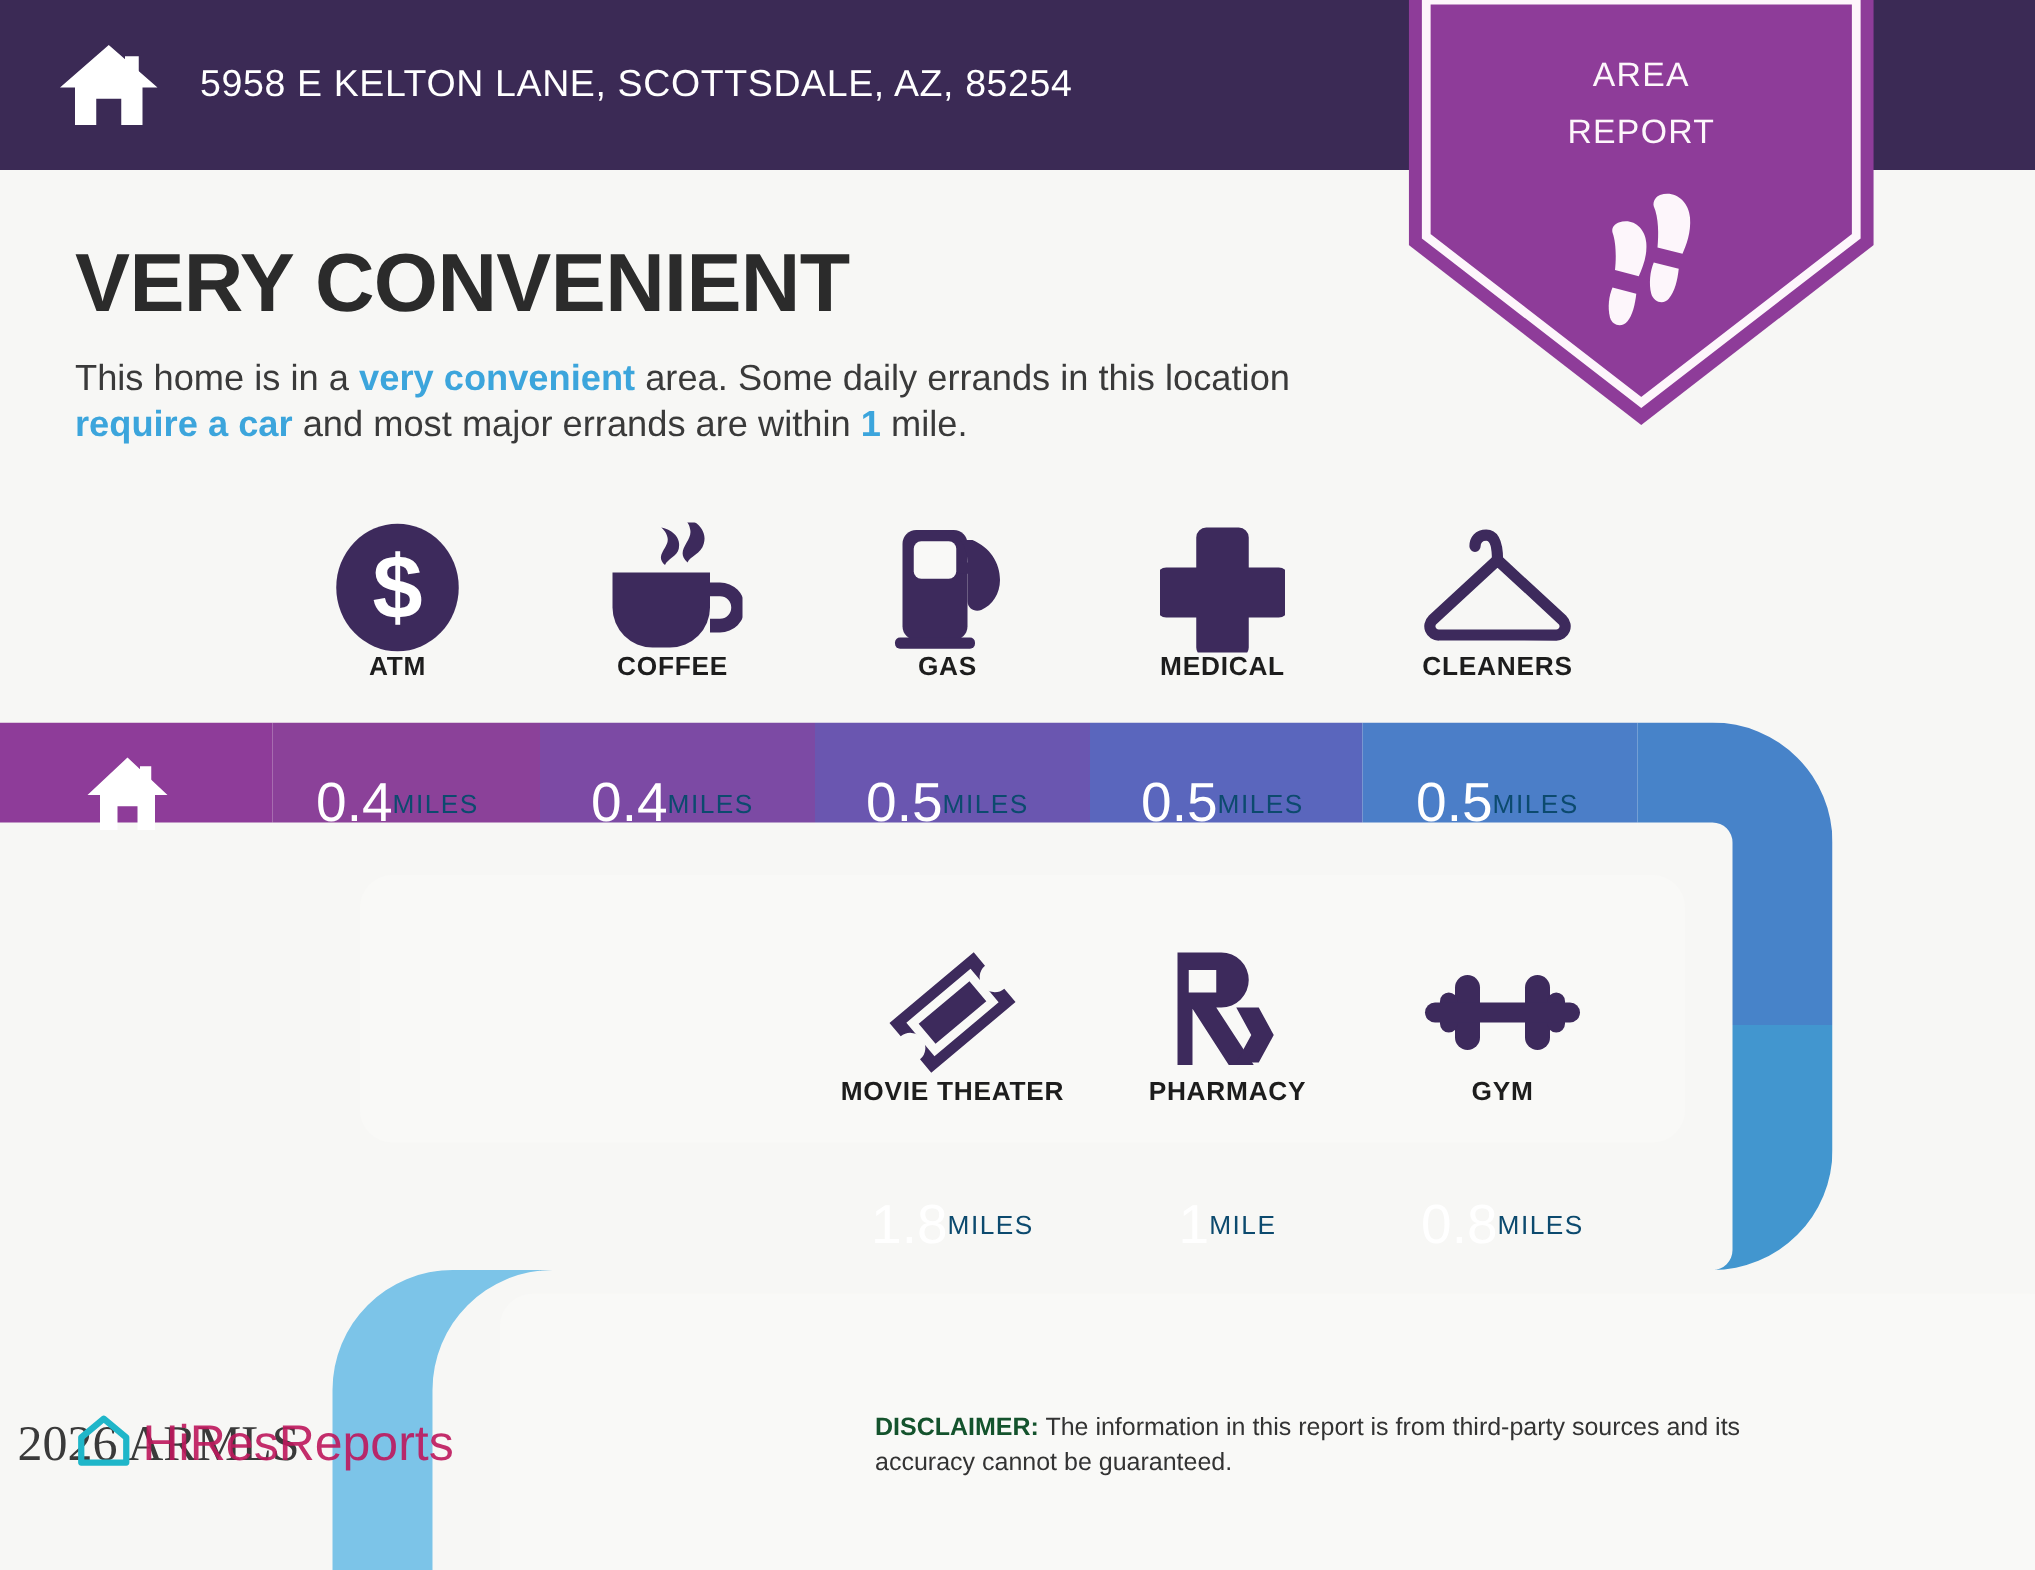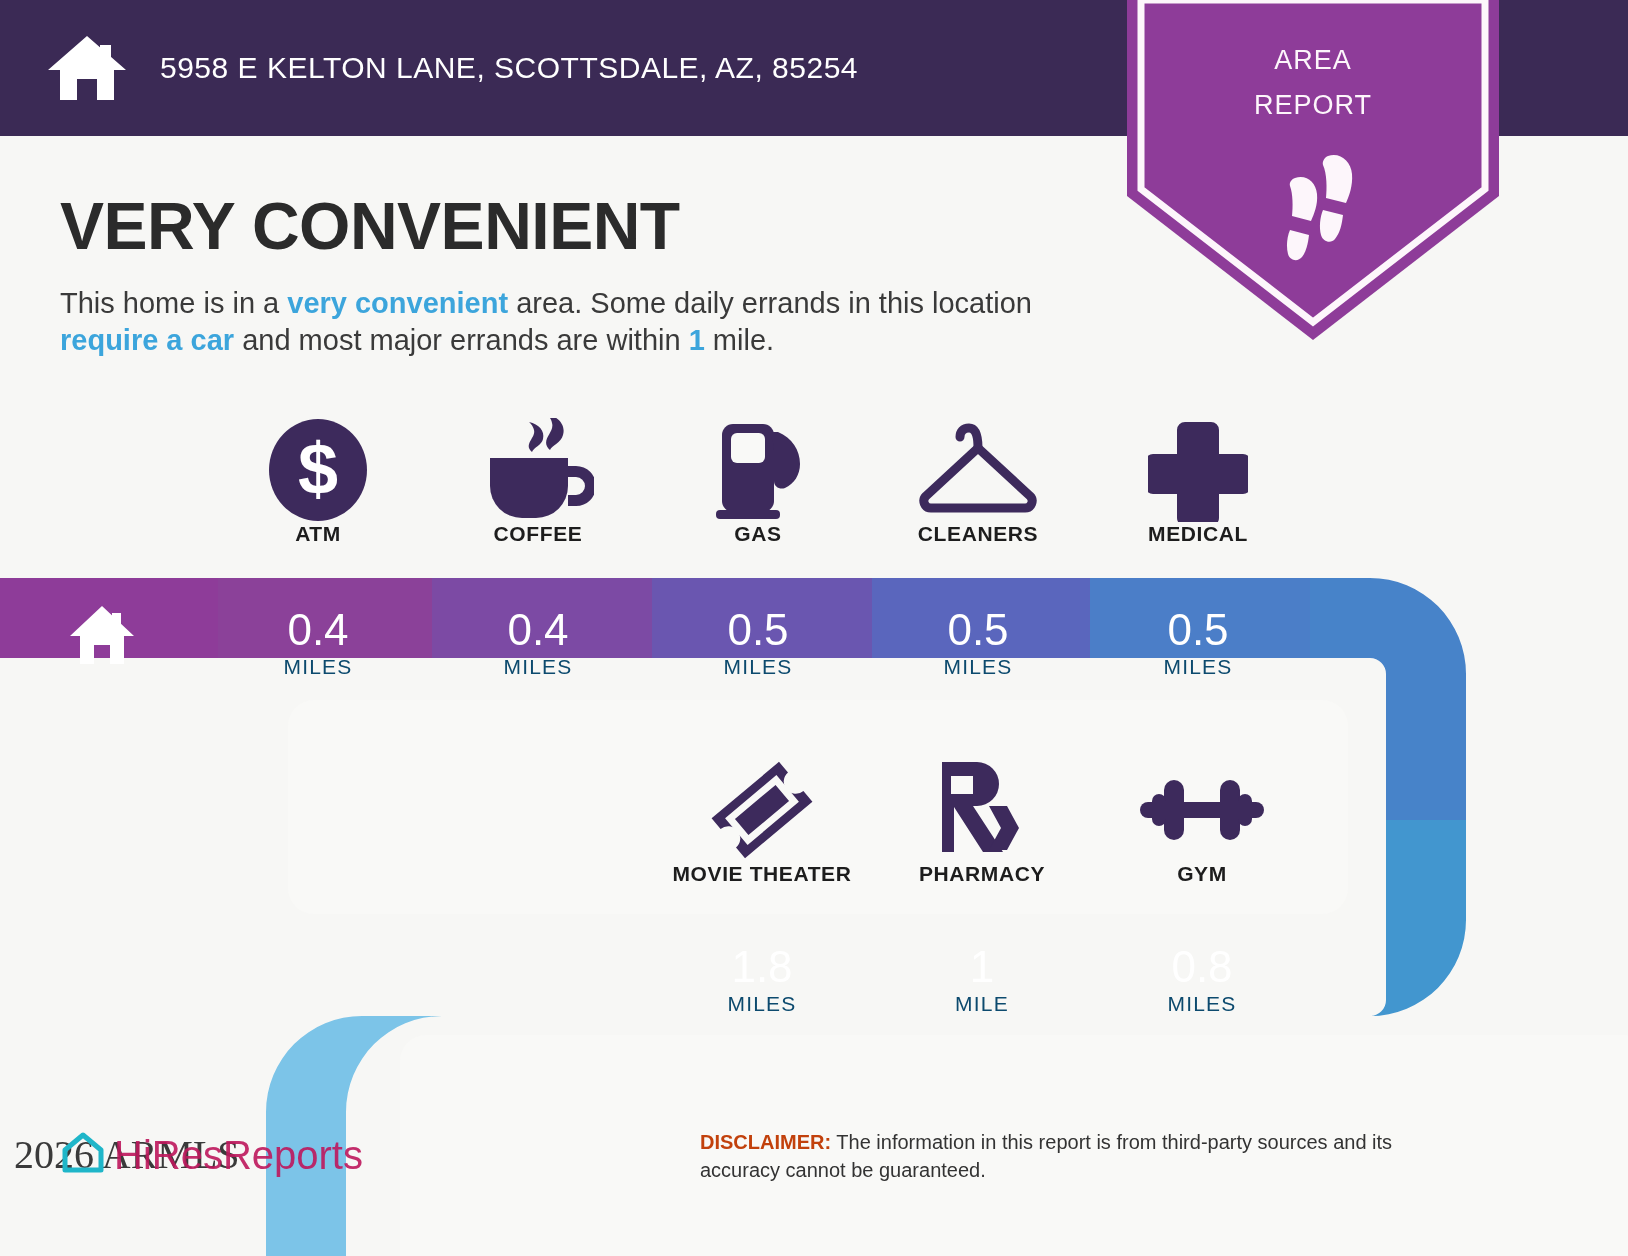--- a/index.html
+++ b/index.html
@@ -74,35 +74,35 @@
   .icon-label {
     margin-top: 0; font-size: 21px; font-weight: bold;
     color: #1d1d1d; letter-spacing: .6px; white-space: nowrap;
   }
 
   
   .dist-row { position: absolute; z-index: 10; display: flex; }
   #dist1 { left: 208px; top: 595px; }
   #dist2 { left: 652px; top: 932px; }
   .dist-cell {
-    width: 220px; display: flex; flex-direction: column;
+    width: 220px; display: flex; flex-direction: row;
     align-items: center; justify-content: center; height: 96px;
   }
   .dist-val { font-size: 44px; color: #ffffff; line-height: 46px; font-weight: 400; }
   .dist-unit { font-size: 21px; color: #0c4a6e; letter-spacing: 1.2px; margin-top: 2px; }
 
   
   .ribbon-home { position: absolute; left: 68px; top: 604px; z-index: 10; width: 68px; height: 62px; }
 
   
   .disclaimer {
     position: absolute; left: 700px; top: 1128px; width: 730px;
     z-index: 20; font-size: 20px; line-height: 28px; color: #333;
   }
-  .disclaimer b { font-weight: bold; color: #c2410c; }
+  .disclaimer b { font-weight: bold; color: #14532d; }
 
   
   .wm { position: absolute; z-index: 25; white-space: nowrap; }
   #wm-armls {
     left: 14px; top: 1131px;
     font-size: 40px; color: #2b2b2b; opacity: .92;
     font-family: "Liberation Serif", serif;
   }
   #wm-hires {
     left: 60px; top: 1130px; display: flex; align-items: center; gap: 8px;
@@ -217,34 +217,34 @@
           <rect x="14" y="6" width="52" height="88" rx="11" fill="#3d2a5c"></rect>
           <rect x="23" y="15" width="34" height="30" rx="6" fill="#f9f9f7"></rect>
           <rect x="8" y="92" width="64" height="9" rx="4" fill="#3d2a5c"></rect>
           <path d="M70 14 c14 6 22 18 22 32 c0 11 -6 20 -15 24 c-5 2 -11 -1 -11 -7 v-22 h-8 v-9 h8 c0 -7 -2 -13 -6 -18 Z" fill="#3d2a5c"></path>
         </svg>
       </div>
       <div class="icon-label">GAS</div>
     </div>
     <div class="icon-cell">
       <div class="icon-art">
+        <svg viewBox="0 0 100 104" width="100" height="104">
+          <path d="M37 4 h26 a8 8 0 0 1 8 8 v24 h24 a8 8 0 0 1 8 8 v24 a8 8 0 0 1 -8 8 h-24 v24 a8 8 0 0 1 -8 8 h-26 a8 8 0 0 1 -8 -8 v-24 h-24 a8 8 0 0 1 -8 -8 v-24 a8 8 0 0 1 8 -8 h24 v-24 a8 8 0 0 1 8 -8 Z" fill="#3d2a5c"></path>
+        </svg>
+      </div>
+      <div class="icon-label">MEDICAL</div>
+    </div>
+    <div class="icon-cell">
+      <div class="icon-art">
         <svg viewBox="0 0 124 104" width="124" height="104">
           <path d="M62 30 c0 -12 -2 -20 -9 -20 c-6 0 -9 4 -9 9" fill="none" stroke="#3d2a5c" stroke-width="9" stroke-linecap="round"></path>
           <path d="M62 30 L10 78 a7 7 0 0 0 5 12 h94 a7 7 0 0 0 5 -12 Z" fill="none" stroke="#3d2a5c" stroke-width="9" stroke-linejoin="round"></path>
         </svg>
       </div>
       <div class="icon-label">CLEANERS</div>
-    </div>
-    <div class="icon-cell">
-      <div class="icon-art">
-        <svg viewBox="0 0 100 104" width="100" height="104">
-          <path d="M37 4 h26 a8 8 0 0 1 8 8 v24 h24 a8 8 0 0 1 8 8 v24 a8 8 0 0 1 -8 8 h-24 v24 a8 8 0 0 1 -8 8 h-26 a8 8 0 0 1 -8 -8 v-24 h-24 a8 8 0 0 1 -8 -8 v-24 a8 8 0 0 1 8 -8 h24 v-24 a8 8 0 0 1 8 -8 Z" fill="#3d2a5c"></path>
-        </svg>
-      </div>
-      <div class="icon-label">MEDICAL</div>
     </div>
   </div>
 
   <div class="dist-row" id="dist1">
     <div class="dist-cell">
       <div class="dist-val">0.4</div>
       <div class="dist-unit">MILES</div>
     </div>
     <div class="dist-cell">
       <div class="dist-val">0.4</div>

